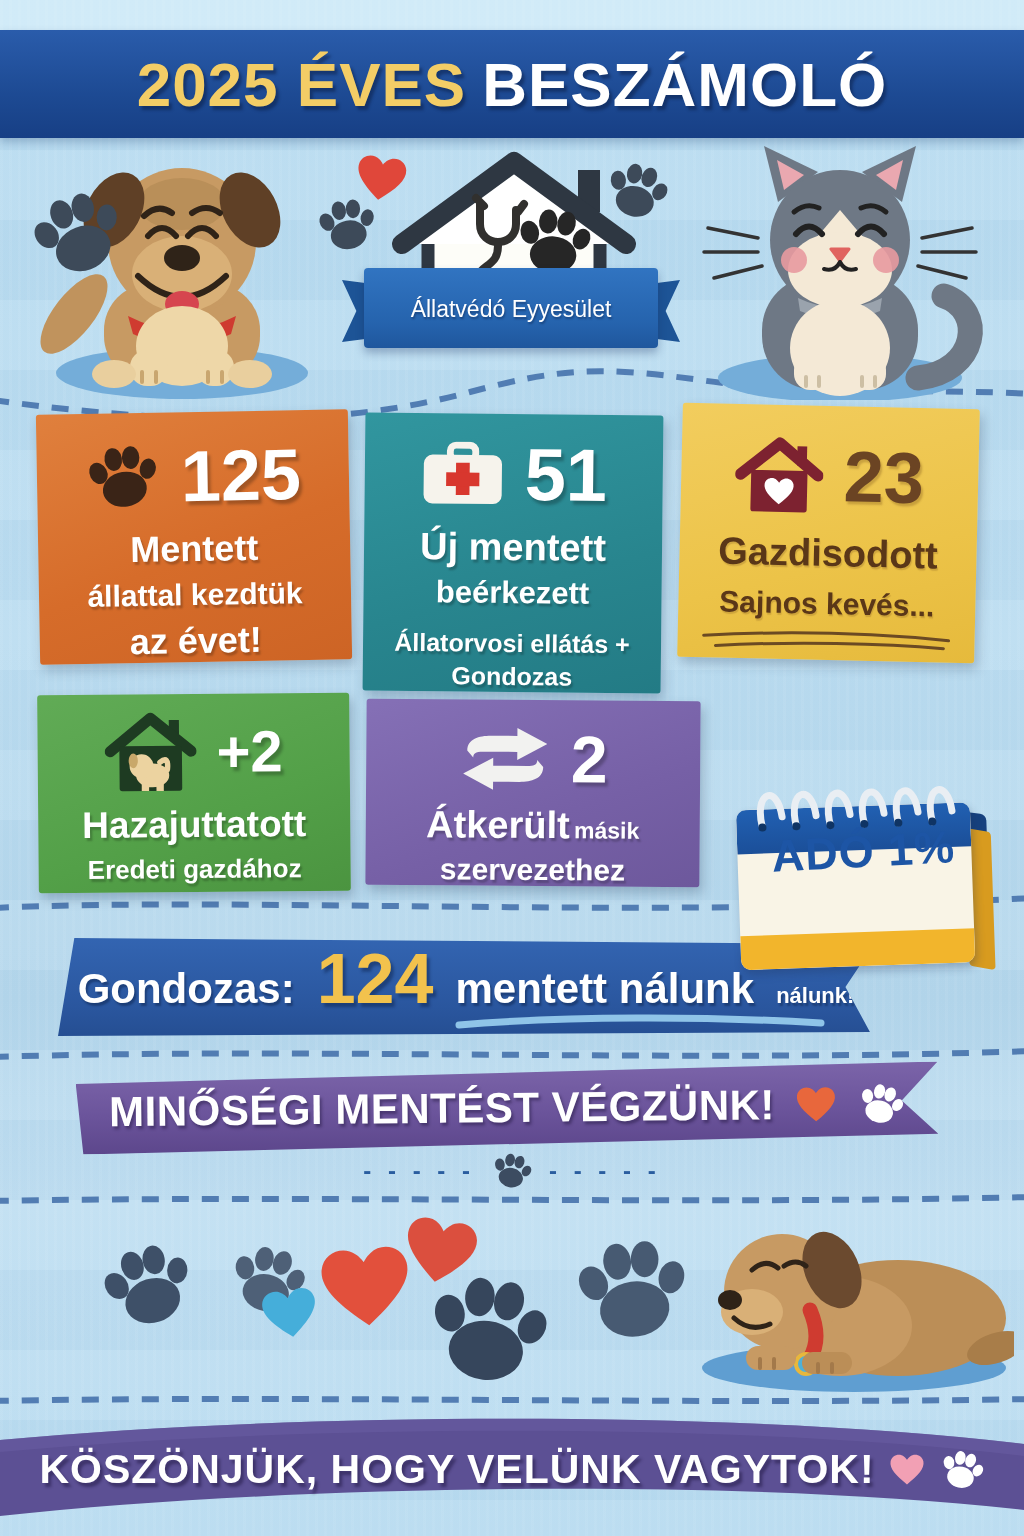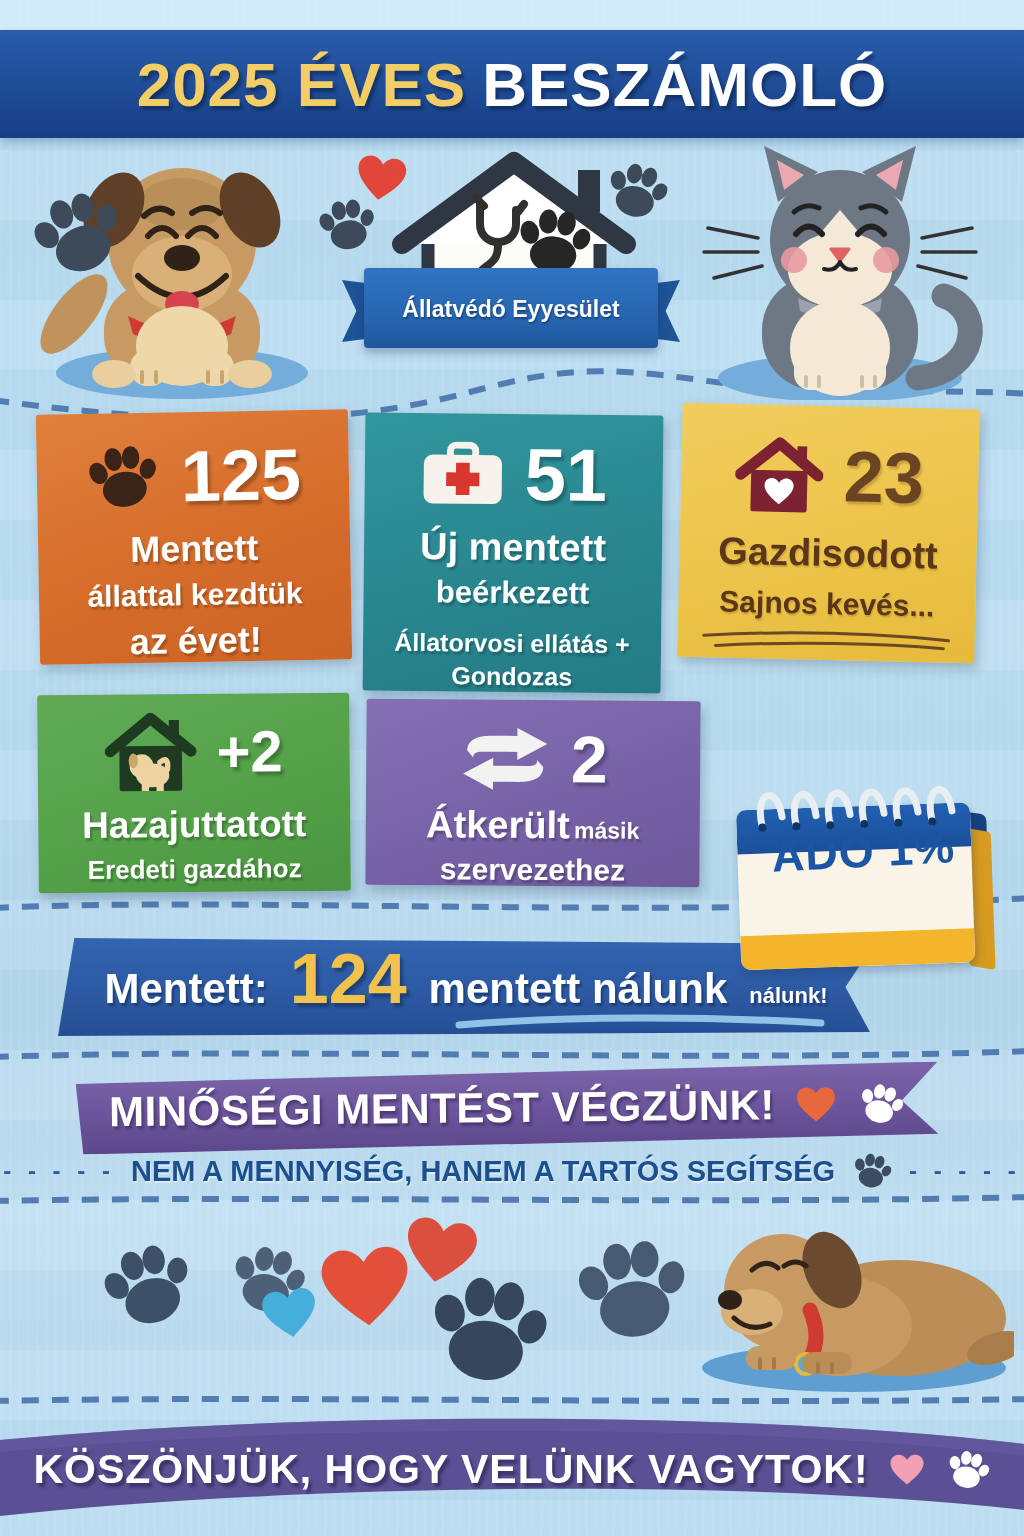--- a/index.html
+++ b/index.html
@@ -28,21 +28,21 @@
   .hero-item{z-index:2;}
   .org-ribbon{position:absolute;left:348px;top:268px;width:326px;height:80px;z-index:5;}
   .org-ribbon .tail{position:absolute;top:12px;width:48px;height:62px;background:#1d5496;}
   .org-ribbon .tail.l{left:-6px;clip-path:polygon(0 0,100% 10%,100% 90%,0 100%,30% 50%);}
   .org-ribbon .tail.r{right:-6px;clip-path:polygon(100% 0,0 10%,0 90%,100% 100%,70% 50%);}
   .org-ribbon .band{position:absolute;left:16px;right:16px;top:0;bottom:0;border-radius:4px;
     background:linear-gradient(180deg,#3174c1 0%,#2563ad 70%,#1f579d 100%);
     display:flex;flex-direction:column;align-items:center;justify-content:center;
     box-shadow:0 5px 9px rgba(20,40,90,.3);}
   .org-ribbon .l1{color:#fff;font-size:31px;font-weight:800;text-shadow:1px 2px 2px rgba(10,30,70,.45);line-height:1.05;}
-  .org-ribbon .l2{color:#fff;font-size:23px;font-weight:700;text-shadow:1px 2px 2px rgba(10,30,70,.45);margin-top:3px;}
+  .org-ribbon .l2{color:#fff;font-size:23px;font-weight:400;text-shadow:1px 2px 2px rgba(10,30,70,.45);margin-top:3px;}
 
   
   .card{position:absolute;z-index:3;color:#fff;text-align:center;
     box-shadow:3px 6px 12px rgba(40,60,90,.28);border-radius:3px;}
   .card .head{display:flex;align-items:center;justify-content:center;gap:20px;}
   .card .num{font-weight:800;line-height:1;text-shadow:3px 4px 3px rgba(0,0,0,.25);}
   .card .ln{font-weight:800;text-shadow:2px 3px 2px rgba(0,0,0,.22);}
   .card-start{left:38px;top:412px;width:312px;height:250px;transform:rotate(-1deg);
     background:linear-gradient(160deg,#e0803d 0%,#d66c2a 55%,#cd6425 100%);}
   .card-start .head{margin-top:26px;}
@@ -101,21 +101,21 @@
     text-shadow:2px 3px 3px rgba(30,20,60,.45);}
   .quality-sub{position:absolute;left:0;top:1150px;width:100%;z-index:3;
     display:flex;align-items:center;justify-content:center;gap:16px;}
   .quality-sub .st{color:#1c4f8e;font-size:29px;font-weight:800;white-space:nowrap;
     text-shadow:1px 2px 1px rgba(255,255,255,.5);}
   .quality-sub .dash{color:#2a5d9f;font-size:24px;font-weight:800;letter-spacing:5px;white-space:nowrap;}
 
   
   .footer-band{position:absolute;left:0;top:1408px;z-index:3;}
   .footer-text{position:absolute;left:0;top:1446px;width:100%;z-index:4;
-    display:flex;align-items:center;justify-content:center;gap:18px;}
+    display:flex;align-items:center;justify-content:center;gap:12px;}
   .footer-text .ft{color:#fff;font-size:41px;font-weight:800;letter-spacing:1px;white-space:nowrap;
     text-shadow:3px 4px 3px rgba(25,15,55,.45);}
 
   .decor{z-index:2;}
 </style>
 </head>
 <body>
 
 <div class="page">
   <div class="texture"></div>
@@ -336,42 +336,41 @@
           <circle cx="86" cy="58" r="4"></circle>
         <circle cx="120" cy="58" r="4"></circle>
           <circle cx="154" cy="58" r="4"></circle>
           <circle cx="188" cy="58" r="4"></circle>
       </g>
     </svg>
   </div>
 
   <div class="jelenleg">
     <div class="inner">
-      <span class="lbl">Mentett:</span>
+      <span class="lbl">Gondozas:</span>
       <span class="val">124</span>
       <span class="txt">mentett nálunk</span>
       <span class="suf">nálunk!</span>
     </div>
   </div>
   <svg class="swoosh" width="370" height="16" viewBox="0 0 370 16">
     <path d="M4,11 C 110,2 250,2 366,9" stroke="#8fc4e8" stroke-width="7" fill="none" stroke-linecap="round"></path>
   </svg>
 
   <div class="quality">
     <span class="qt">MINŐSÉGI MENTÉST VÉGZÜNK!</span>
     <svg width="46" height="46" viewBox="0 0 100 100">
         <use href="#heart" fill="#e8673c"></use>
       </svg>
     <svg width="48" height="48" viewBox="0 0 100 100">
         <use href="#paw" fill="#ffffff" transform="rotate(14 50 50)"></use>
       </svg>
   </div>
   <div class="quality-sub">
     <span class="dash">- - - - -</span>
-    <span class="st">NEM A MENNYISÉG, HANEM A TARTÓS SEGÍTSÉG</span>
     <svg width="42" height="42" viewBox="0 0 100 100">
         <use href="#paw" fill="#3c4c61" transform="rotate(10 50 50)"></use>
       </svg>
     <span class="dash">- - - - -</span>
   </div>
 
   <svg class="abs decor" style="left:100px;top:1238px" width="96" height="96" viewBox="0 0 100 100">
       <use href="#paw" fill="#3e5068" transform="rotate(-18 50 50)"></use>
     </svg>
   <svg class="abs decor" style="left:228px;top:1240px" width="80" height="80" viewBox="0 0 100 100">

